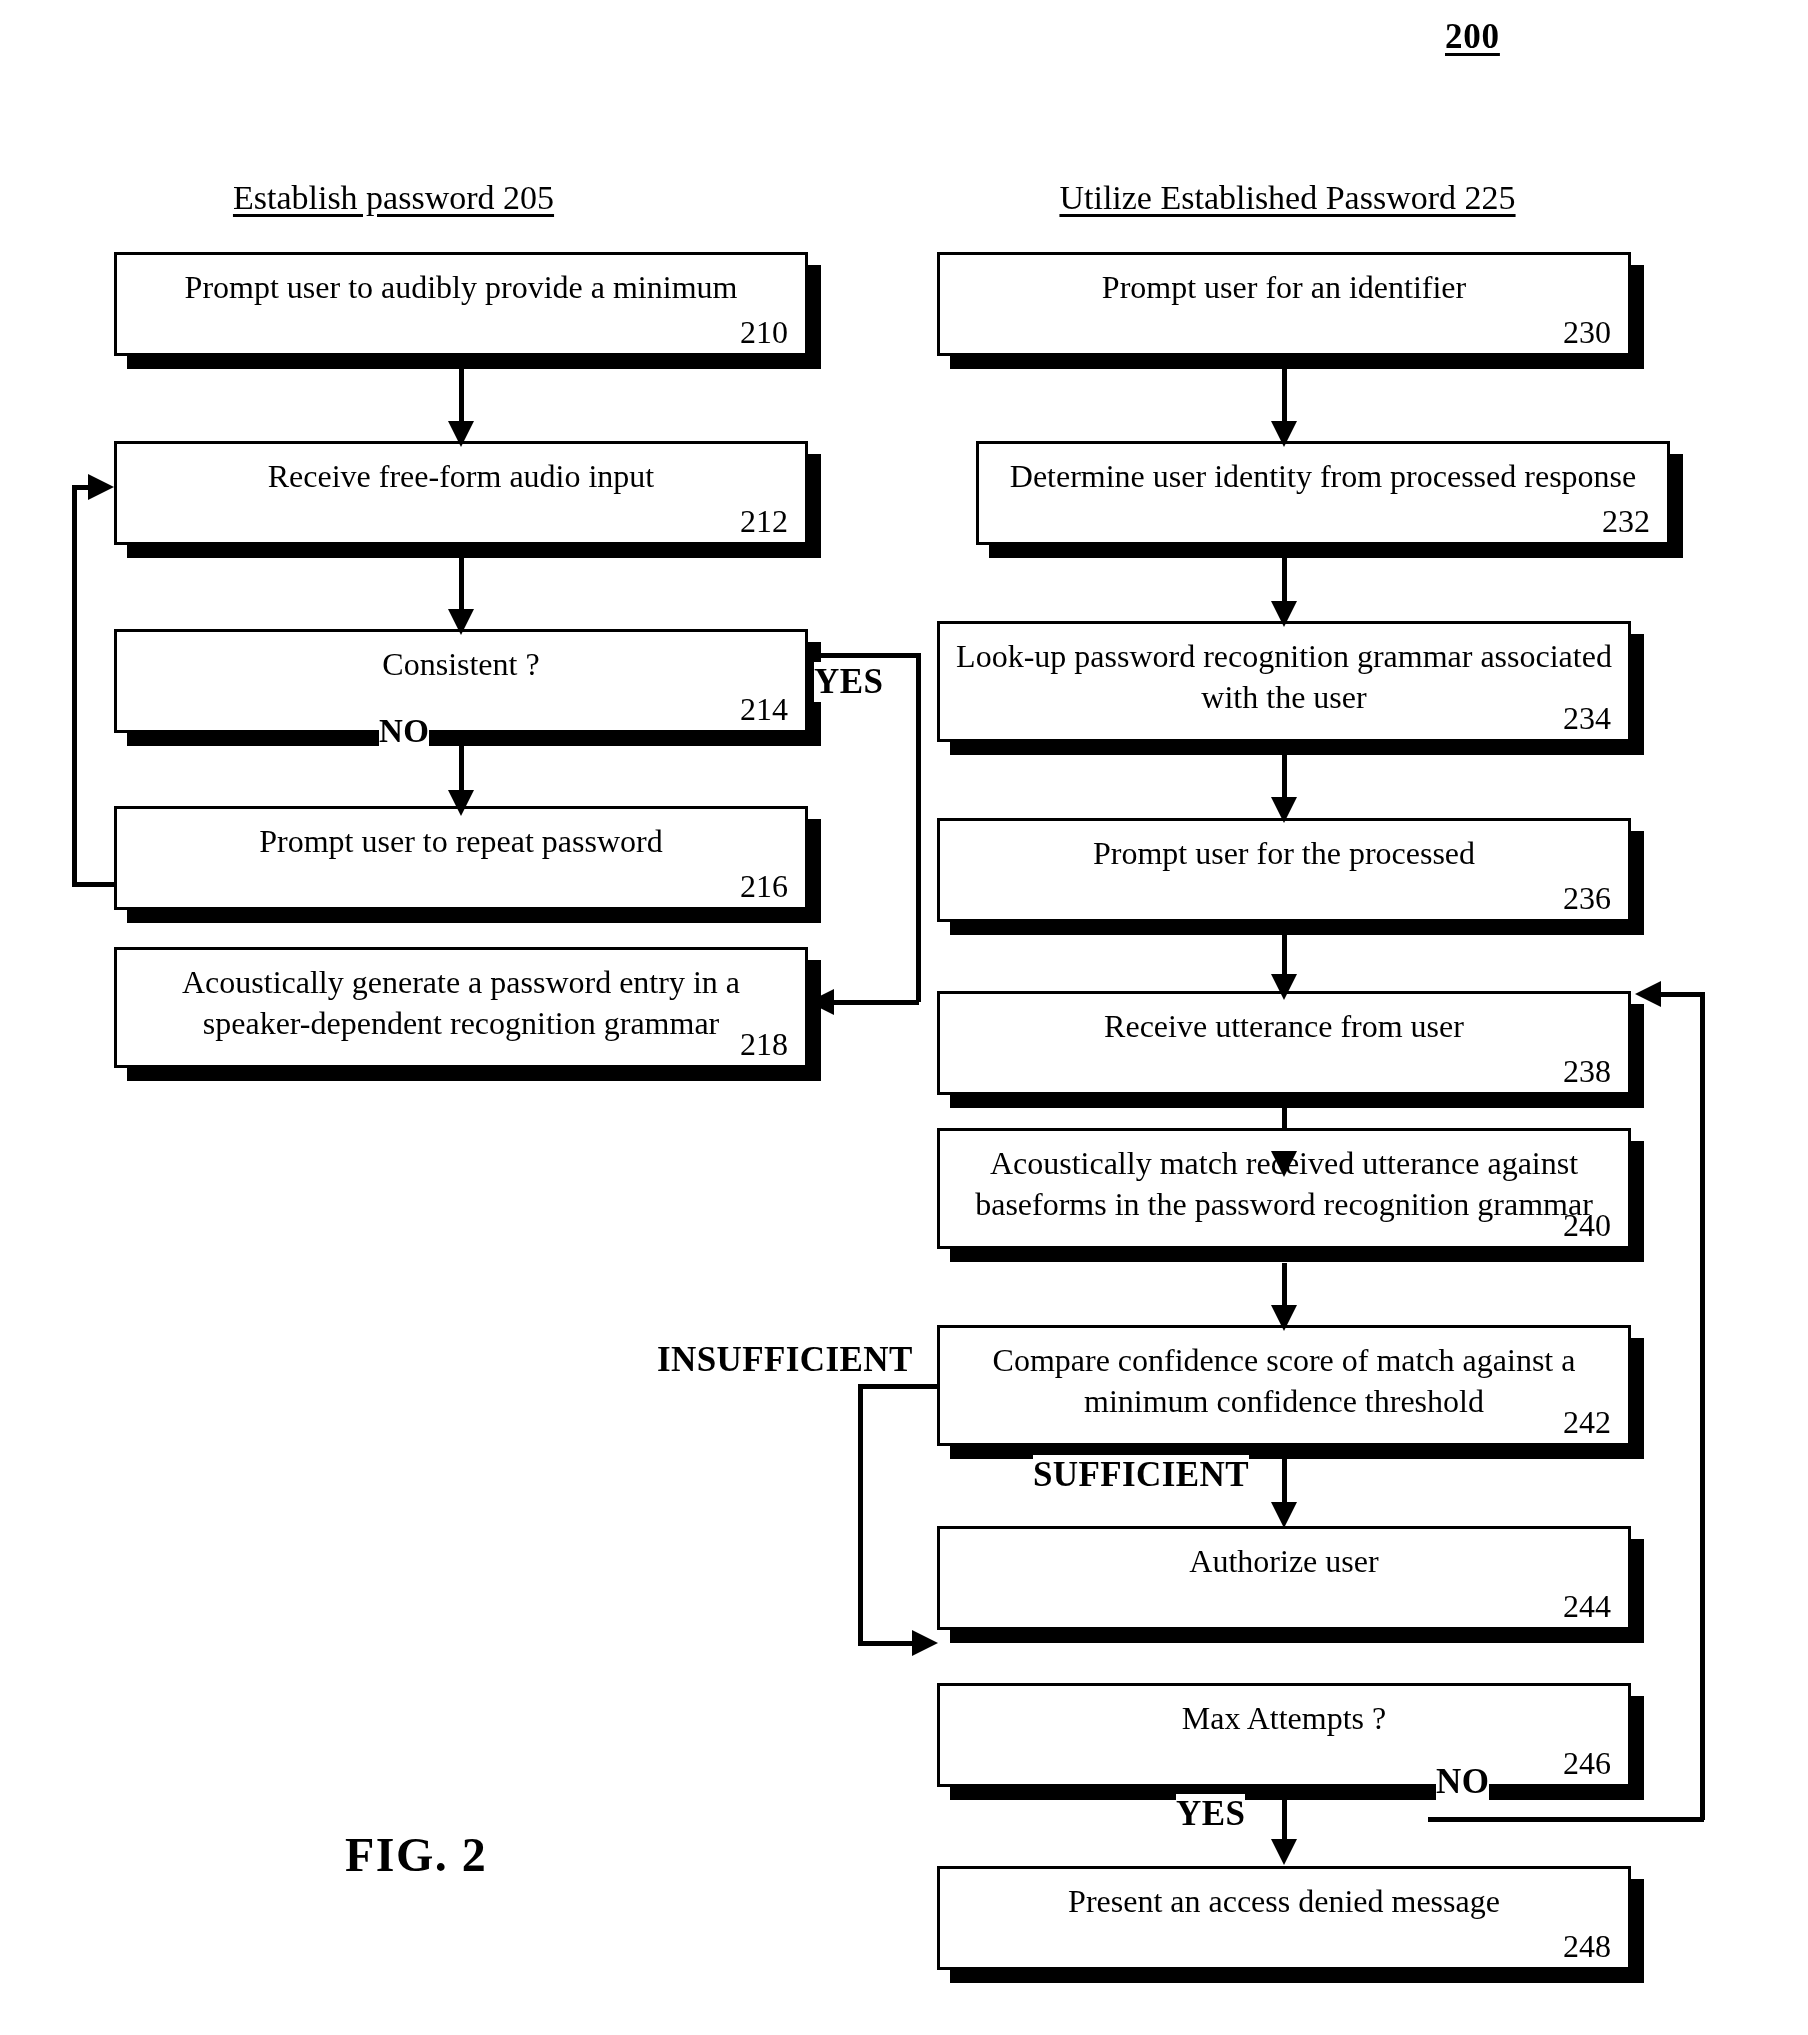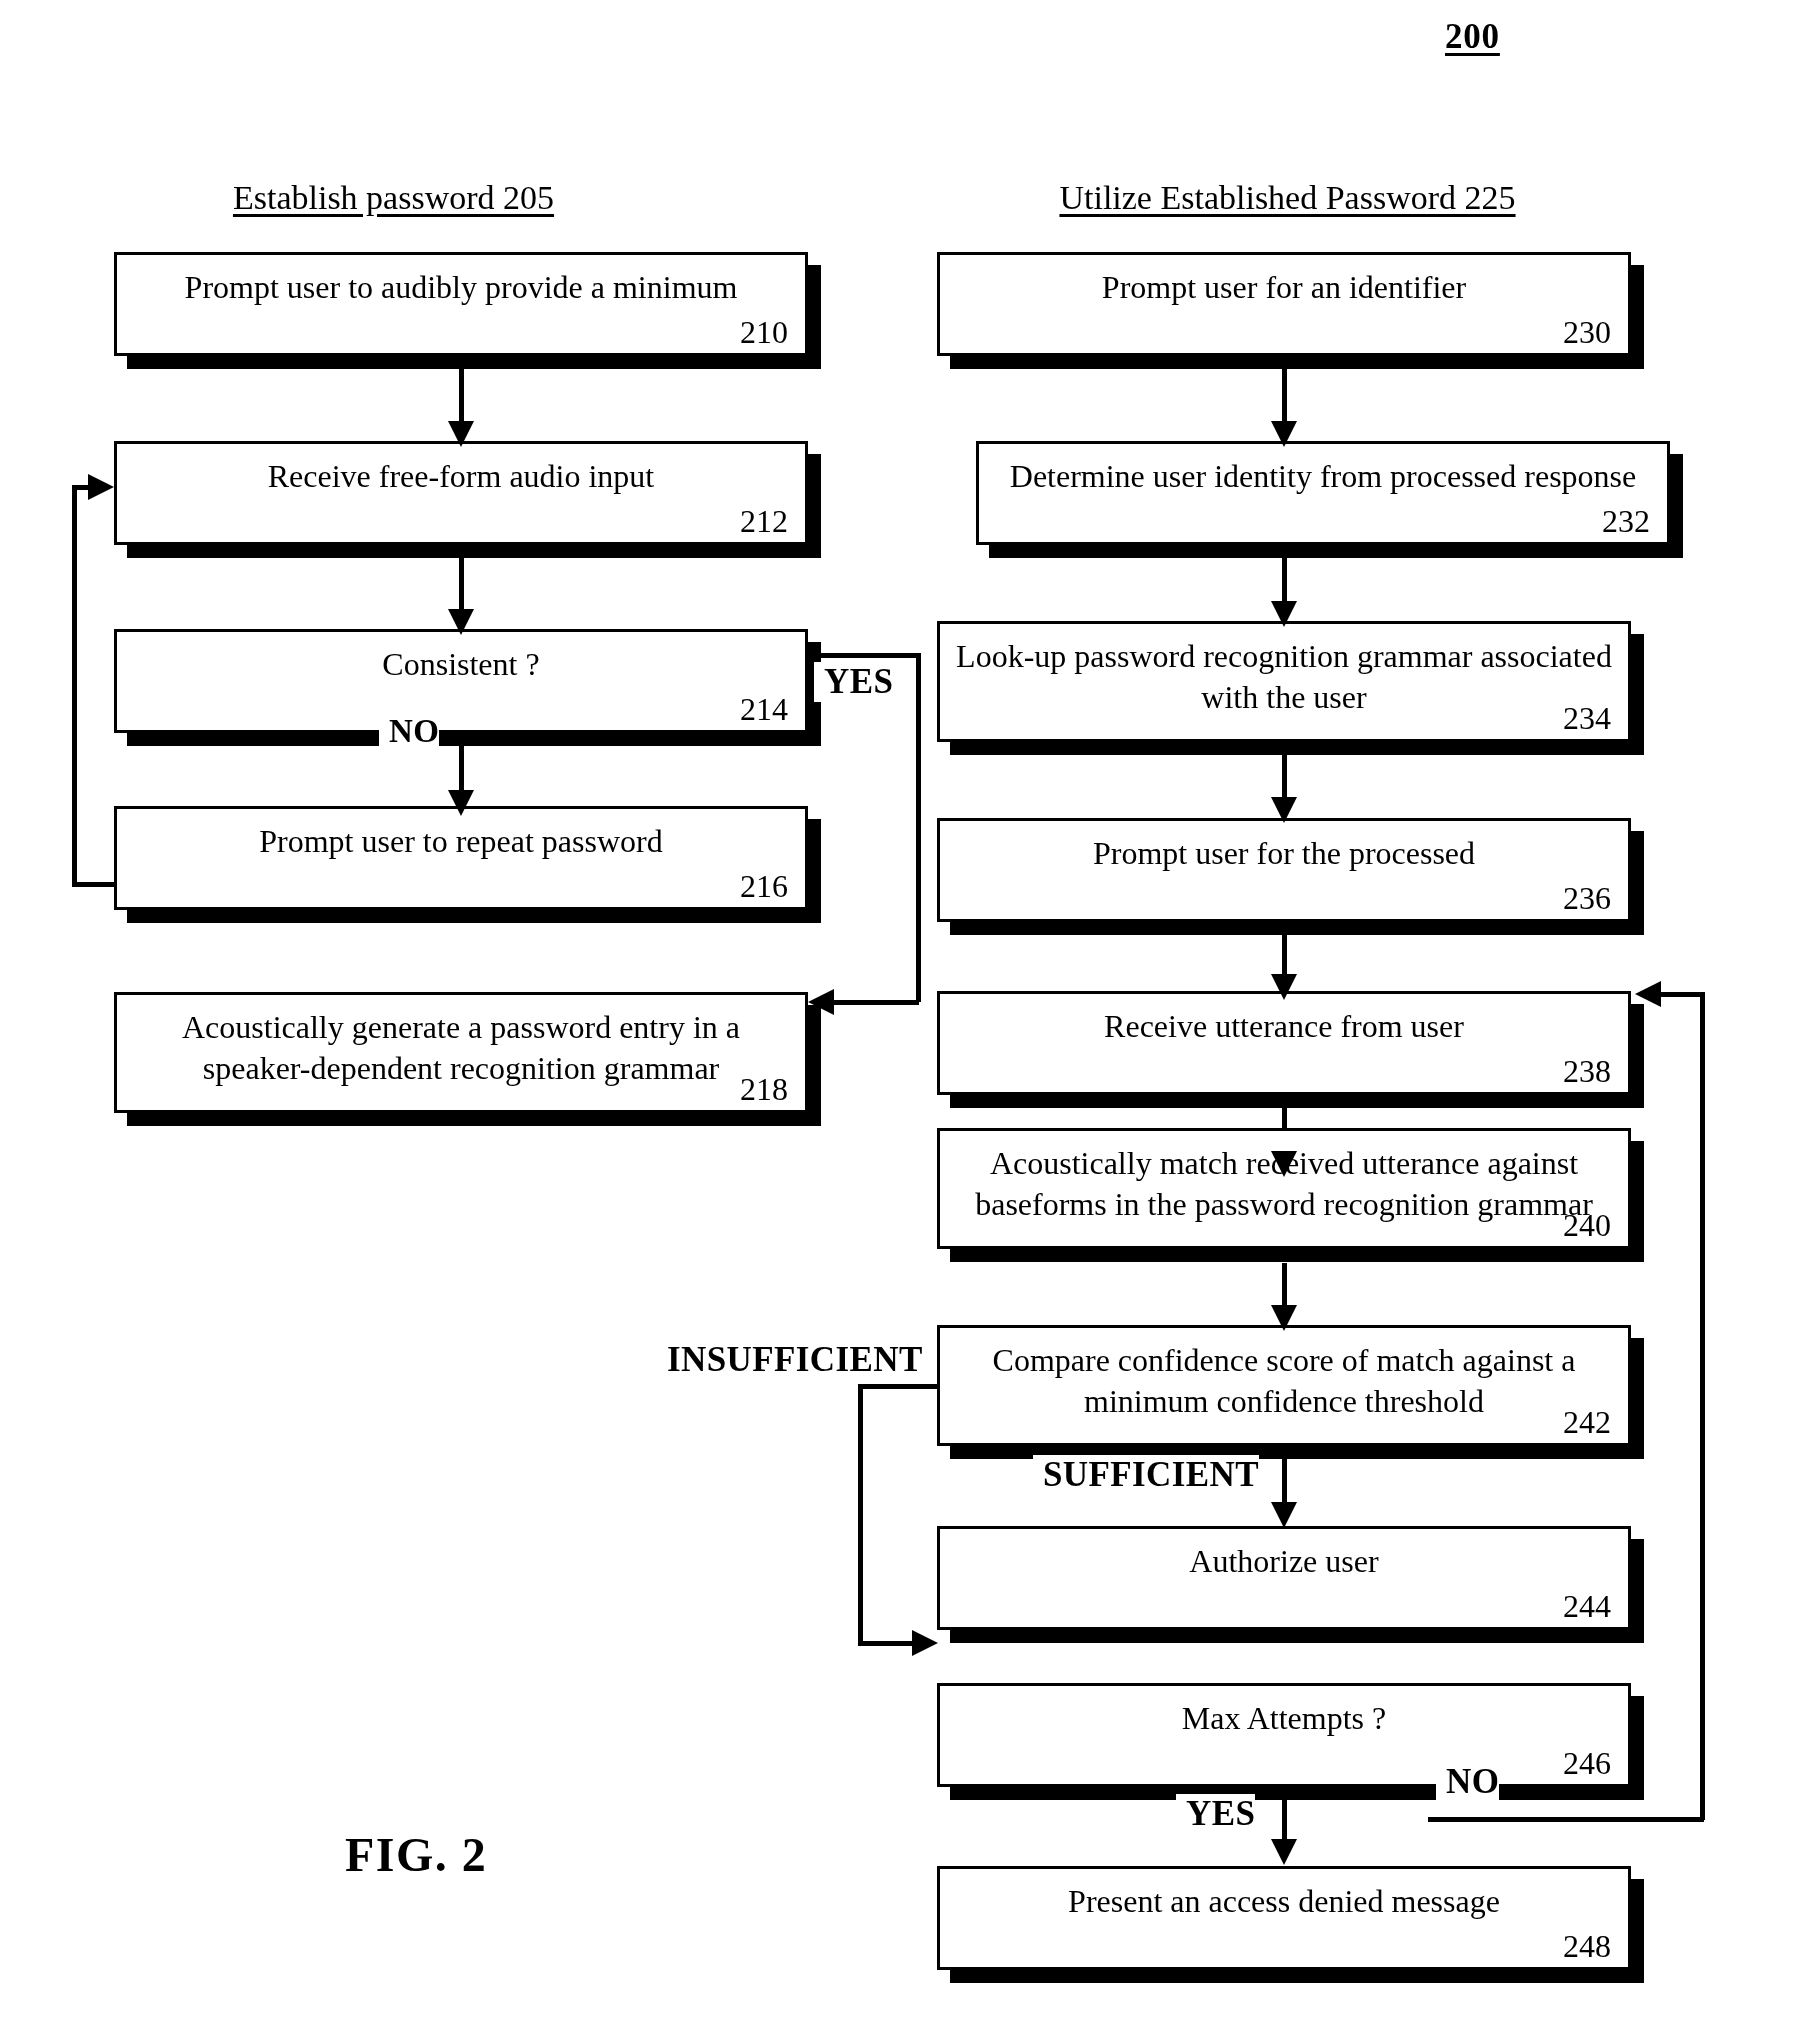--- a/index.html
+++ b/index.html
@@ -107,21 +107,20 @@
 
   
   .branch-label {
     position: absolute;
     font-weight: bold;
     font-size: 33px;
     letter-spacing: 0.4px;
     white-space: nowrap;
     background: #ffffff;
     z-index: 7;
-    padding-left: 10px;
   }
   .branch-label.big {
     font-size: 35px;
   }
 </style>
 </head>
 <body>
 
 <div id="figure">
 
@@ -165,21 +164,21 @@
   <div class="node" style="left:114px; top:806px; width:694px; height:104px;">
     <div class="node-label">Prompt user to repeat password</div>
     <div class="node-ref">216</div>
   </div>
 
   <div class="seg-h" style="left:72px; top:882px; width:46px;"></div>
   <div class="seg-v" style="left:72px; top:485px; height:401px;"></div>
   <div class="seg-h" style="left:72px; top:485px; width:17px;"></div>
   <div class="arrow arrow-right" style="left:88px; top:474px;"></div>
 
-  <div class="node" style="left:114px; top:992px; width:694px; height:121px;">
+  <div class="node" style="left:114px; top:947px; width:694px; height:121px;">
     <div class="node-label">Acoustically generate a password entry in a speaker-dependent recognition grammar</div>
     <div class="node-ref">218</div>
   </div>
 
   <div class="fig-caption" style="left:345px; top:1827px;">FIG. 2</div>
 
   <div class="node" style="left:937px; top:252px; width:694px; height:104px;">
     <div class="node-label">Prompt user for an identifier</div>
     <div class="node-ref">230</div>
   </div>

